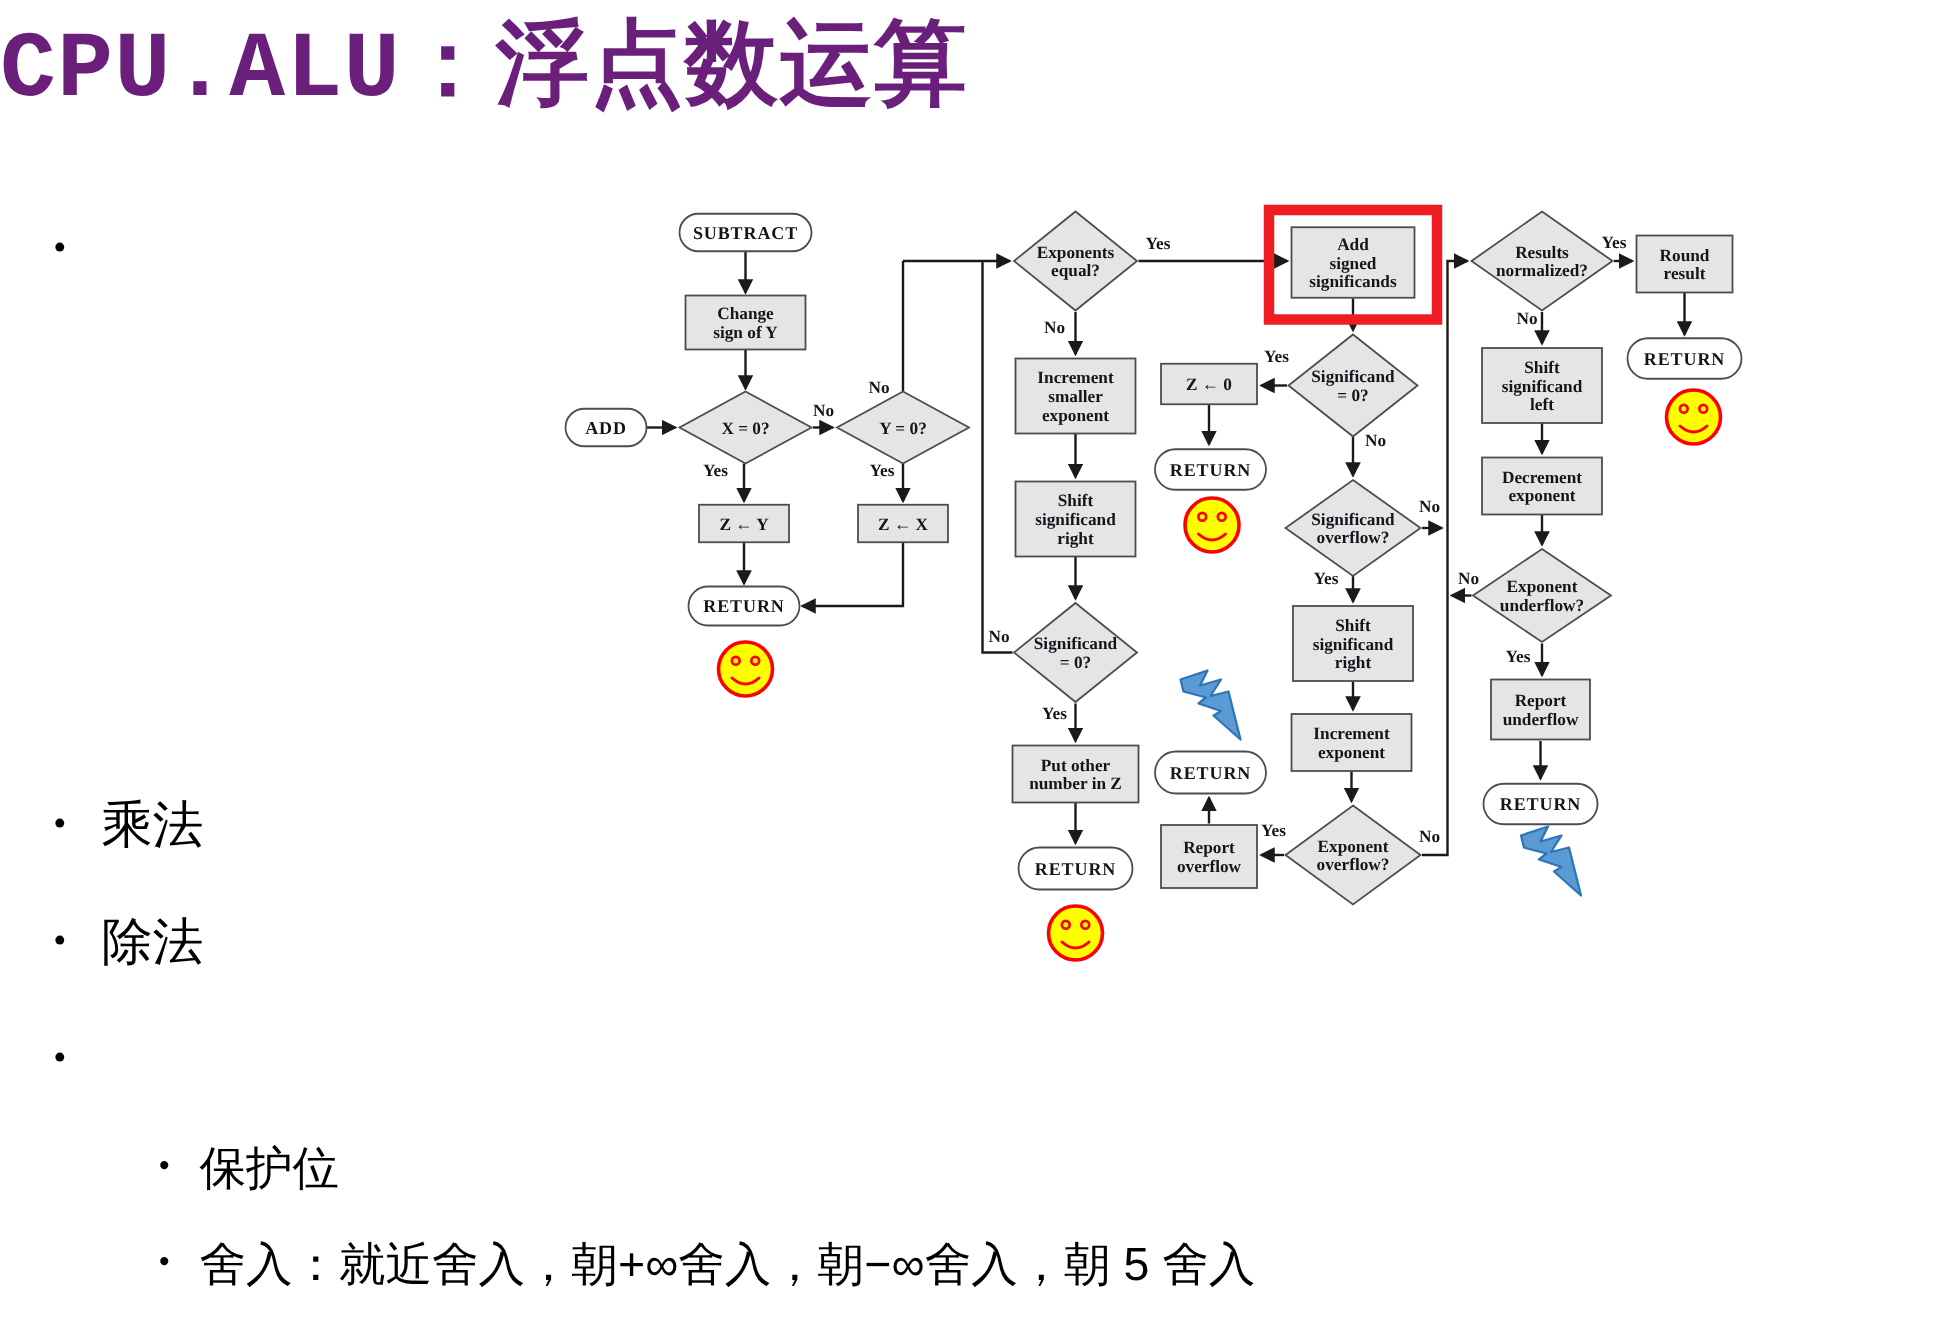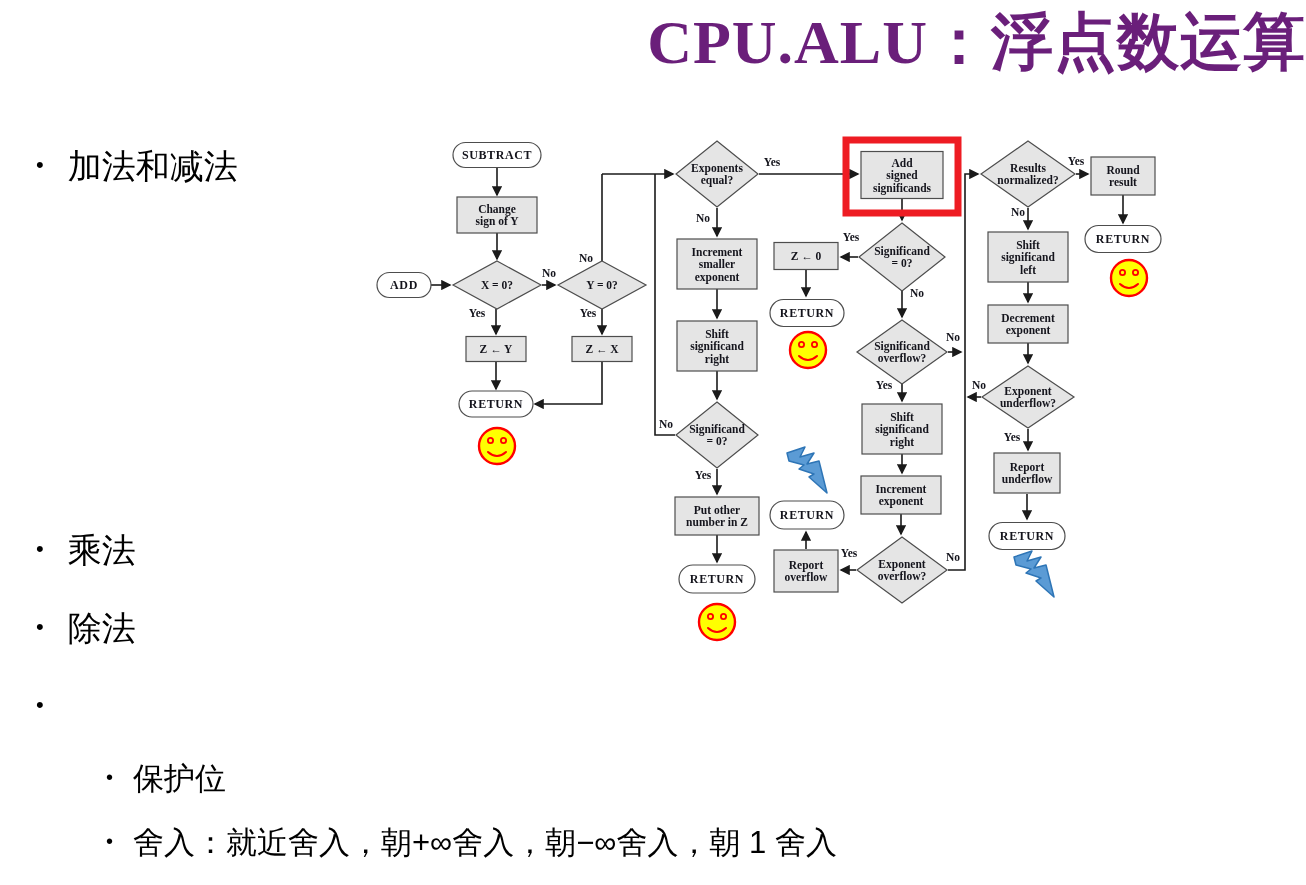--- a/index.html
+++ b/index.html
@@ -1,59 +1,58 @@
 <!DOCTYPE html>
 <html><head>
 <meta charset="utf-8">
 <style>
   html,body{margin:0;padding:0;background:#fff;}
   .slide{position:relative;width:1306px;height:885px;background:#ffffff;overflow:hidden;
          font-family:"Liberation Sans",sans-serif;}
-  .title{position:absolute;top:0px;left:0;width:100%;text-align:right;margin:0;
+  .title{position:absolute;top:0px;left:0;width:100%;text-align:left;margin:0;
          font-size:62px;font-weight:bold;letter-spacing:1px;
-         font-family:Liberation Serif, serif;}
+         font-family:Liberation Mono, monospace;}
   .bullet{position:absolute;display:flex;align-items:flex-start;color:#000;line-height:1.2;white-space:nowrap;}
   .bullet .dot{flex:0 0 auto;}
   .lvl1{left:36px;font-size:34px;}
   .lvl1 .dot{font-size:22px;line-height:1.75;margin-right:24px;}
   .lvl2{left:106px;font-size:31px;}
   .lvl2 .dot{font-size:20px;line-height:1.75;margin-right:20px;}
   .b1{top:146px}.b2{top:530px}.b3{top:608px}.b4{top:686px}.b5{top:760px}.b6{top:824px}
   #flowchart{position:absolute;left:0;top:0;width:1306px;height:885px;}
   .node-text,.edge-label{font-family:"Liberation Serif",serif;font-weight:bold;font-size:11.5px;}
   .terminal-text{letter-spacing:.6px;font-size:12px;}
 </style>
 </head>
 <body>
 
 <div class="slide">
   <h1 class="title" style="color: rgb(106, 31, 122);">CPU.ALU：浮点数运算</h1>
 
   <div class="bullet lvl1 b1">
     <span class="dot">•</span>
-    <span>加法和减法</span>
   </div>
   <div class="bullet lvl1 b2">
     <span class="dot">•</span>
     <span>乘法</span>
   </div>
   <div class="bullet lvl1 b3">
     <span class="dot">•</span>
     <span>除法</span>
   </div>
   <div class="bullet lvl1 b4">
     <span class="dot">•</span>
   </div>
   <div class="bullet lvl2 b5">
     <span class="dot">•</span>
     <span>保护位</span>
   </div>
   <div class="bullet lvl2 b6">
     <span class="dot">•</span>
-    <span>舍入：就近舍入，朝+∞舍入，朝−∞舍入，朝 1 舍入</span>
+    <span>舍入：就近舍入，朝+∞舍入，朝−∞舍入，朝 5 舍入</span>
   </div>
 
   <svg id="flowchart" viewBox="0 0 1306 885" xmlns="http://www.w3.org/2000/svg">
       <defs>
         <marker id="arr" viewBox="0 0 10 10" refX="8.5" refY="5" markerWidth="6.5" markerHeight="6.5" orient="auto-start-reverse">
           <path d="M0,0 L10,5 L0,10 Z" fill="#1a1a1a"></path>
         </marker>
       </defs>
       <polyline points="497,168 497,195" fill="none" stroke="#1a1a1a" stroke-width="1.6" marker-end="url(#arr)"></polyline>
       <polyline points="497,233 497,259" fill="none" stroke="#1a1a1a" stroke-width="1.6" marker-end="url(#arr)"></polyline>

